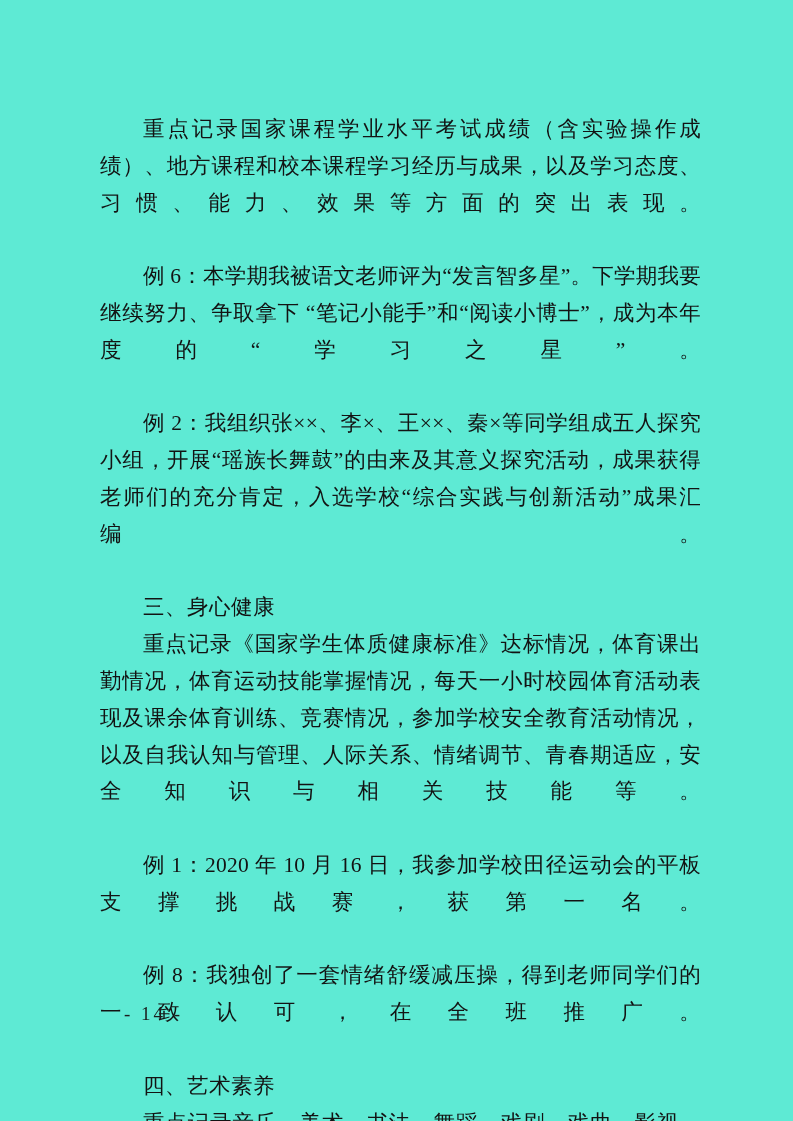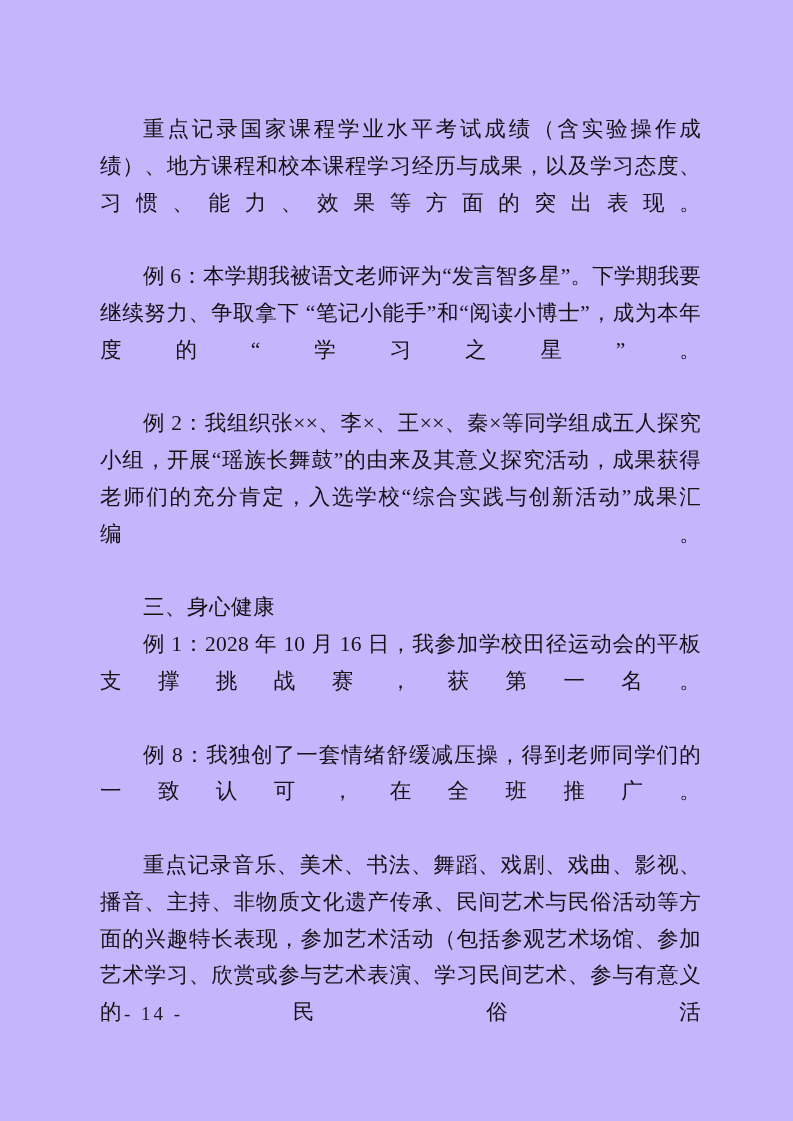--- a/index.html
+++ b/index.html
@@ -7,21 +7,21 @@
     width: 793px;
     height: 1121px;
     background: #ffffff;
     overflow: hidden;
     font-family: "Liberation Serif", "DejaVu Serif", serif;
   }
   .page {
     position: relative;
     width: 793px;
     height: 1121px;
-    background: #c4b5fd;
+    background: #5eead4;
     color: #131313;
   }
   .content {
     position: absolute;
     left: 100px;
     top: 111px;
     width: 601px;
   }
   .para {
     font-size: 21.5px;
@@ -58,18 +58,20 @@
 </style>
 </head>
 <body>
 
 <div class="page">
   <div class="content">
     <p class="para">重点记录国家课程学业水平考试成绩（含实验操作成绩）、地方课程和校本课程学习经历与成果，以及学习态度、习惯、能力、效果等方面的突出表现。</p>
     <p class="para">例 6：本学期我被语文老师评为“发言智多星”。下学期我要继续努力、争取拿下 “笔记小能手”和“阅读小博士”，成为本年度的“学习之星”。</p>
     <p class="para">例 2：我组织张××、李×、王××、秦×等同学组成五人探究小组，开展“瑶族长舞鼓”的由来及其意义探究活动，成果获得老师们的充分肯定，入选学校“综合实践与创新活动”成果汇编。</p>
     <h2 class="heading">三、身心健康</h2>
-    <p class="para">例 1：2028 年 10 月 16 日，我参加学校田径运动会的平板支撑挑战赛，获第一名。</p>
+    <p class="para">重点记录《国家学生体质健康标准》达标情况，体育课出勤情况，体育运动技能掌握情况，每天一小时校园体育活动表现及课余体育训练、竞赛情况，参加学校安全教育活动情况，以及自我认知与管理、人际关系、情绪调节、青春期适应，安全知识与相关技能等。</p>
+    <p class="para">例 1：2020 年 10 月 16 日，我参加学校田径运动会的平板支撑挑战赛，获第一名。</p>
     <p class="para">例 8：我独创了一套情绪舒缓减压操，得到老师同学们的一致认可，在全班推广。</p>
+    <h2 class="heading">四、艺术素养</h2>
     <p class="para">重点记录音乐、美术、书法、舞蹈、戏剧、戏曲、影视、播音、主持、非物质文化遗产传承、民间艺术与民俗活动等方面的兴趣特长表现，参加艺术活动（包括参观艺术场馆、参加艺术学习、欣赏或参与艺术表演、学习民间艺术、参与有意义的民俗活</p>
   </div>
   <div class="page-number">- 14 -</div>
 </div>
 
 </body></html>

